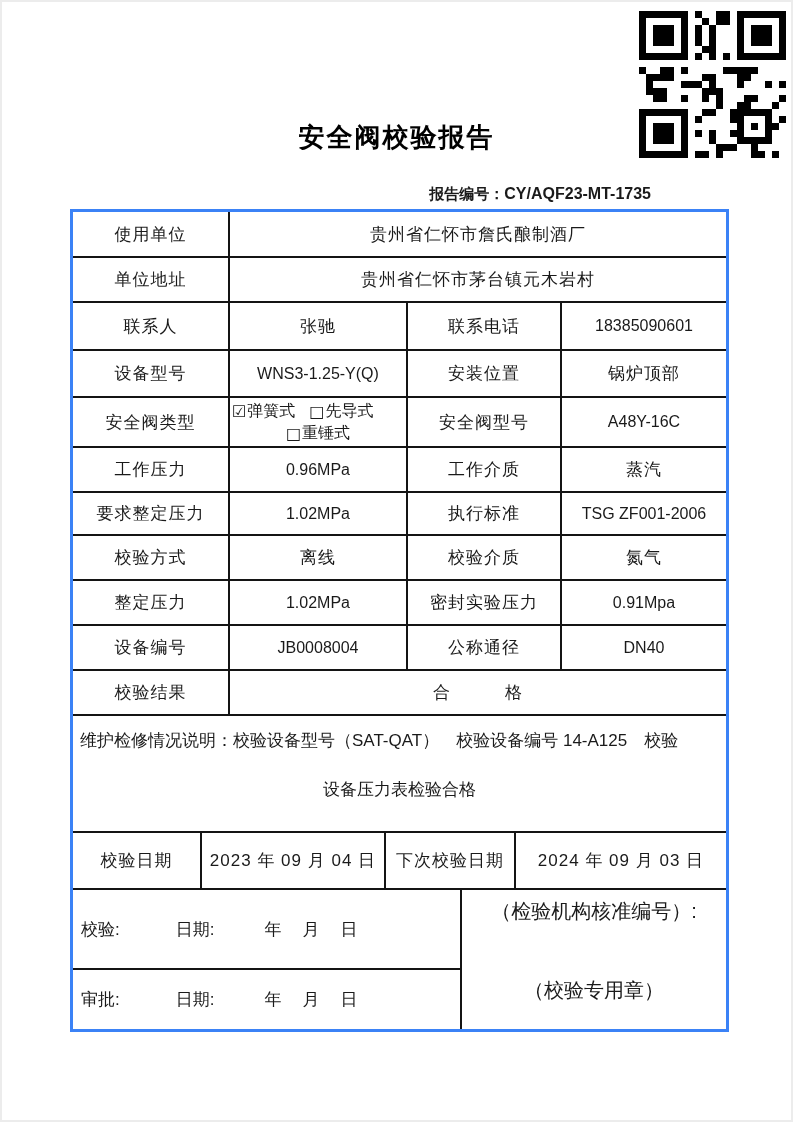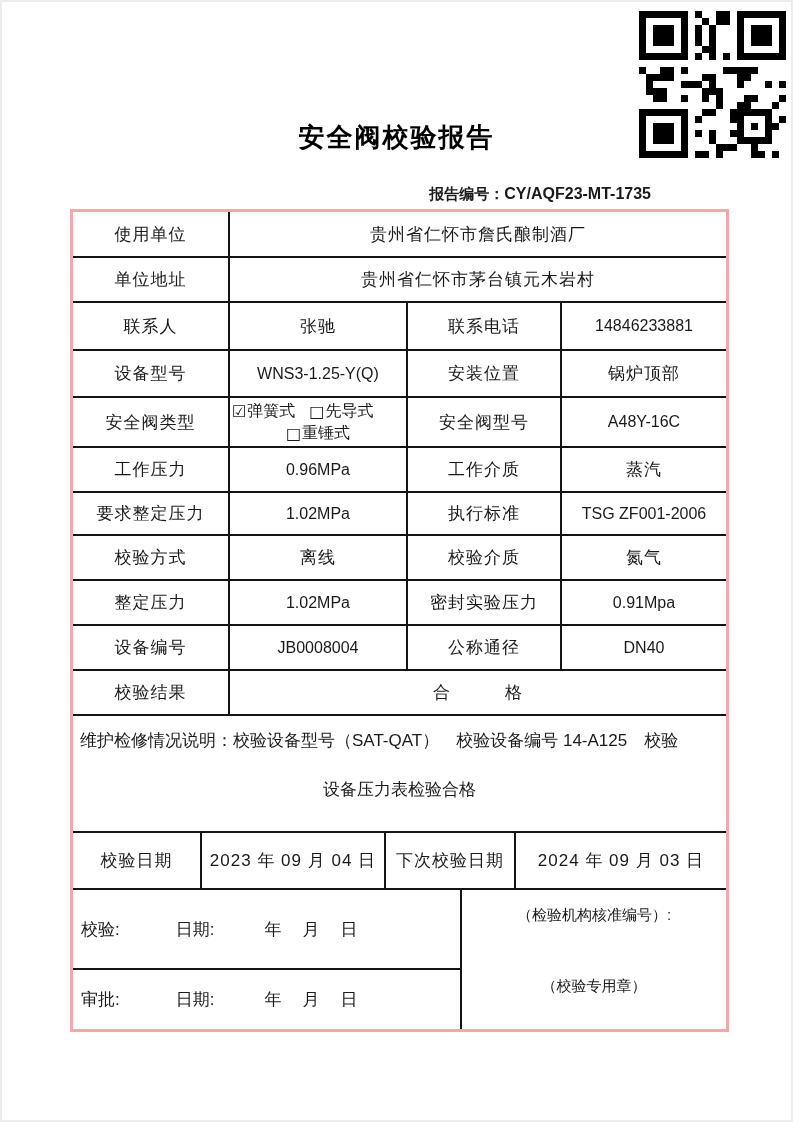--- a/index.html
+++ b/index.html
@@ -22,21 +22,21 @@
   }
   .report-no{
     position:absolute;top:183px;right:140px;
     font-size:15px;font-weight:bold;white-space:nowrap;text-align:right;
   }
   .report-no .val{font-family:"Liberation Sans",sans-serif;}
   .qr{position:absolute;left:637px;top:9px;width:147px;height:147px;}
   
   .tbl{
     position:absolute;left:68px;top:207px;width:659px;
-    box-sizing:border-box;border:3px solid #fca5a5;
+    box-sizing:border-box;border:3px solid #3b82f6;
     background:#fff;
   }
   .tr{display:flex;border-bottom:2px solid #141414;box-sizing:border-box;}
   .tr:last-child{border-bottom:none;}
   .td{
     box-sizing:border-box;border-right:2px solid #141414;
     display:flex;align-items:center;justify-content:center;
     text-align:center;overflow:hidden;
   }
   .td:last-child{border-right:none;}
@@ -57,21 +57,21 @@
   .maint{display:block;text-align:left;padding:12px 7px 0 7px;}
   .maint .l1{white-space:nowrap;font-size:17px;line-height:26px;}
   .maint .l2{text-align:center;font-size:17px;margin-top:24px;}
   
   .sign-left{width:389px;display:flex;flex-direction:column;box-sizing:border-box;border-right:2px solid #141414;}
   .sign-row{box-sizing:border-box;display:flex;align-items:center;font-size:17px;padding-left:8px;}
   .sign-row.top{height:80px;border-bottom:2px solid #141414;}
   .sign-row.bot{flex:1;}
   .sign-date{margin-left:56px;}
   .sign-ymd{margin-left:50px;letter-spacing:2px;}
-  .agency{flex:1;display:flex;flex-direction:column;align-items:center;justify-content:center;font-size:15px;gap:26px;}
+  .agency{flex:1;display:flex;flex-direction:column;align-items:center;justify-content:center;font-size:20px;gap:26px;}
   .agency .a1{margin-top:-18px;}
   .agency .a2{margin-top:26px;}
   .num{font-family:"Liberation Sans",sans-serif;}
 </style>
 </head>
 <body>
 
 <div class="page">
 
   <svg id="qr" class="qr" viewBox="0 0 147 147" fill="#000000">
@@ -196,21 +196,21 @@
 
     <div class="tr h45">
       <div class="td c1 lab">单位地址</div>
       <div class="td c4 lab">贵州省仁怀市茅台镇元木岩村</div>
     </div>
 
     <div class="tr h48">
       <div class="td c1 lab">联系人</div>
       <div class="td c2 lab">张驰</div>
       <div class="td c3 lab">联系电话</div>
-      <div class="td c4 val num">14846233881</div>
+      <div class="td c4 val num">18385090601</div>
     </div>
 
     <div class="tr h47">
       <div class="td c1 lab">设备型号</div>
       <div class="td c2 val num">WNS3-1.25-Y(Q)</div>
       <div class="td c3 lab">安装位置</div>
       <div class="td c4 lab">锅炉顶部</div>
     </div>
 
     <div class="tr h50">

